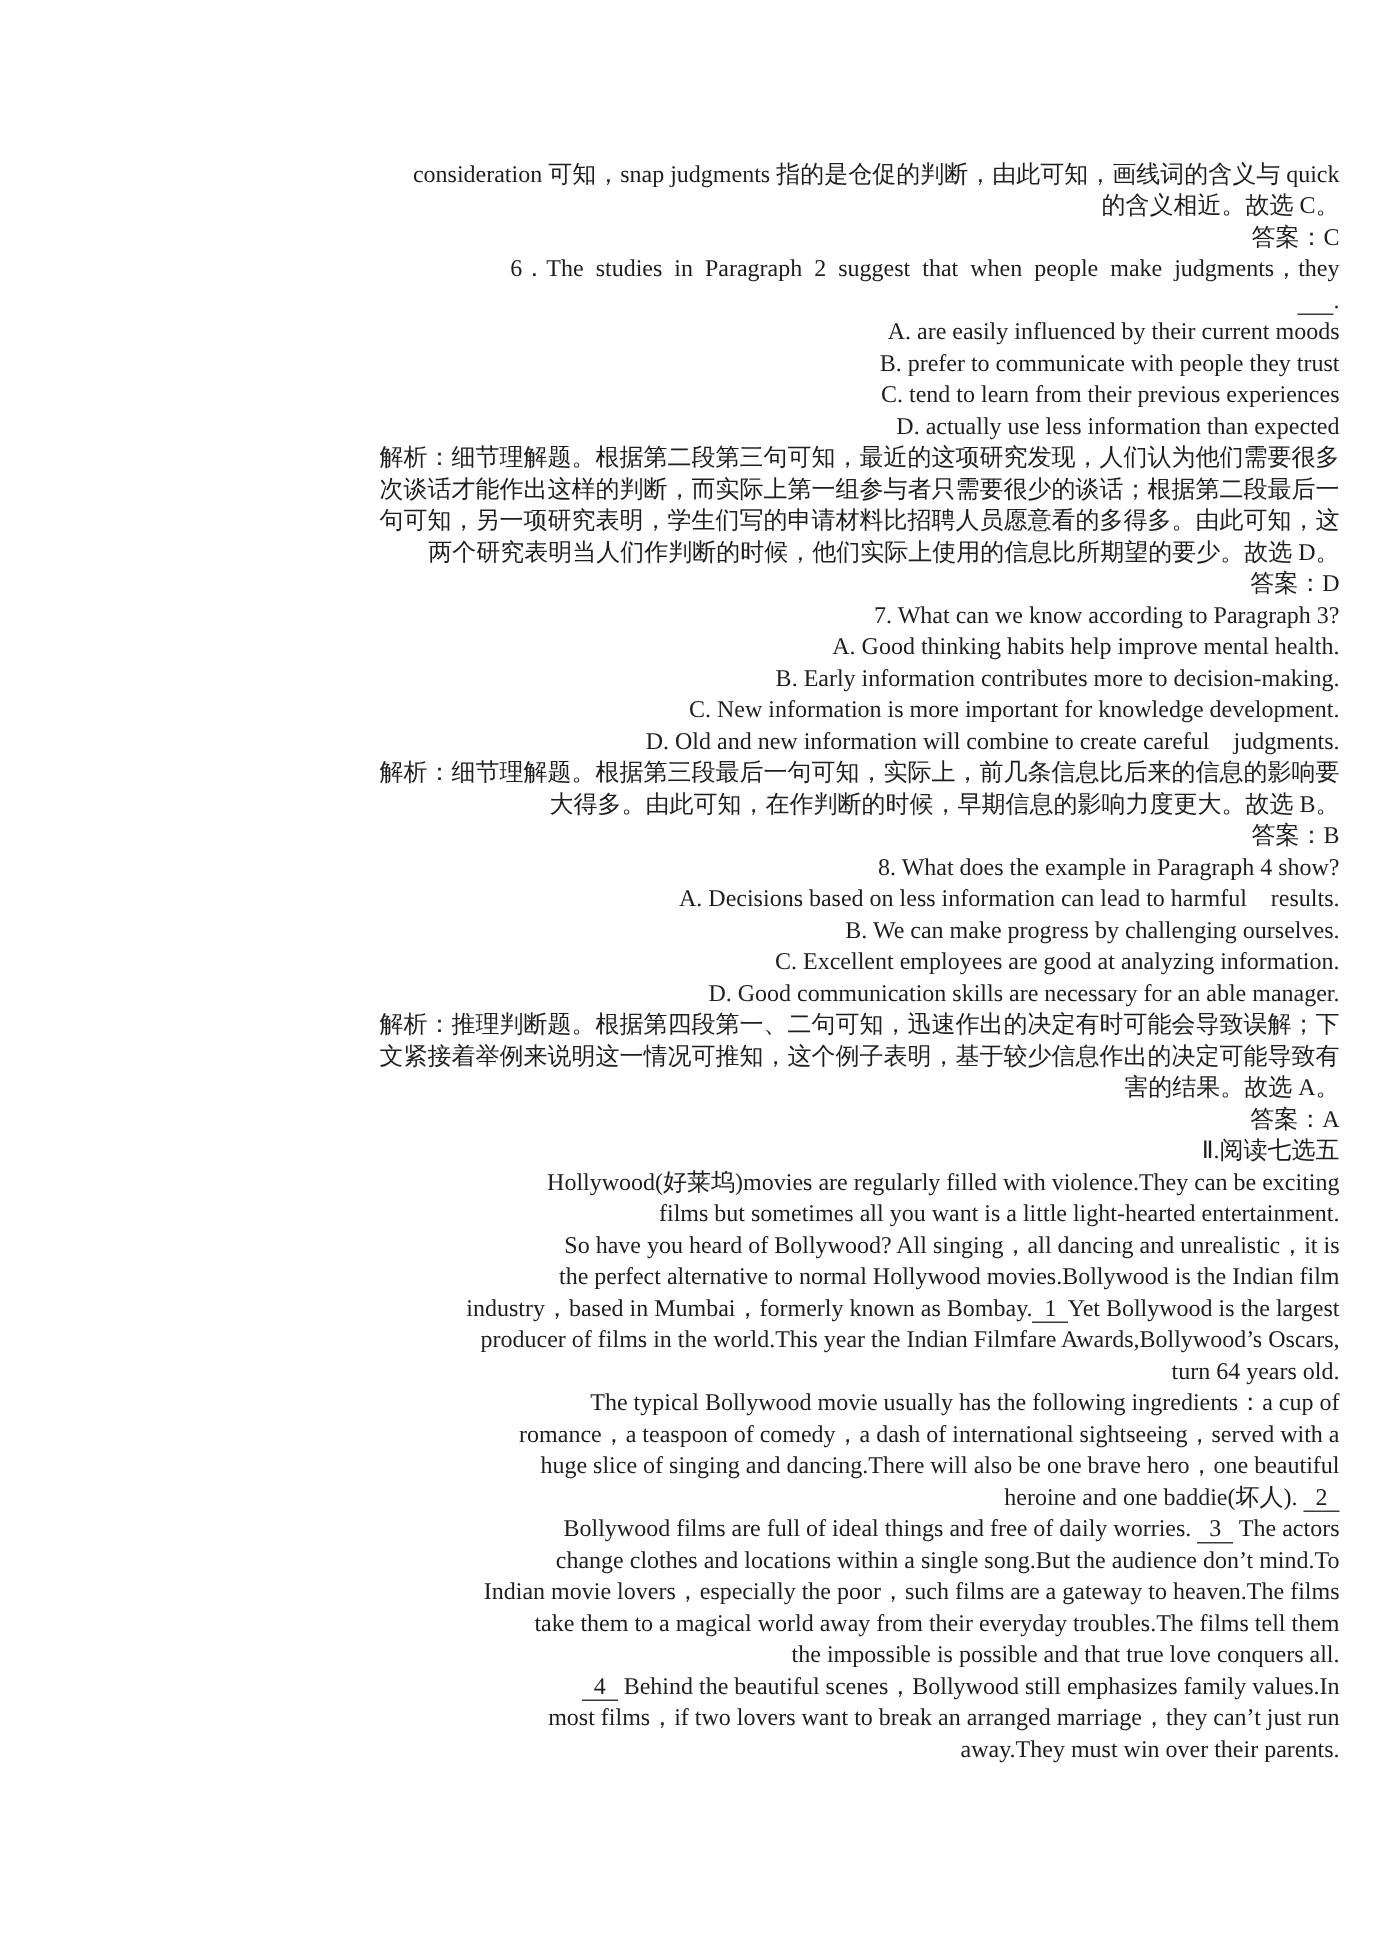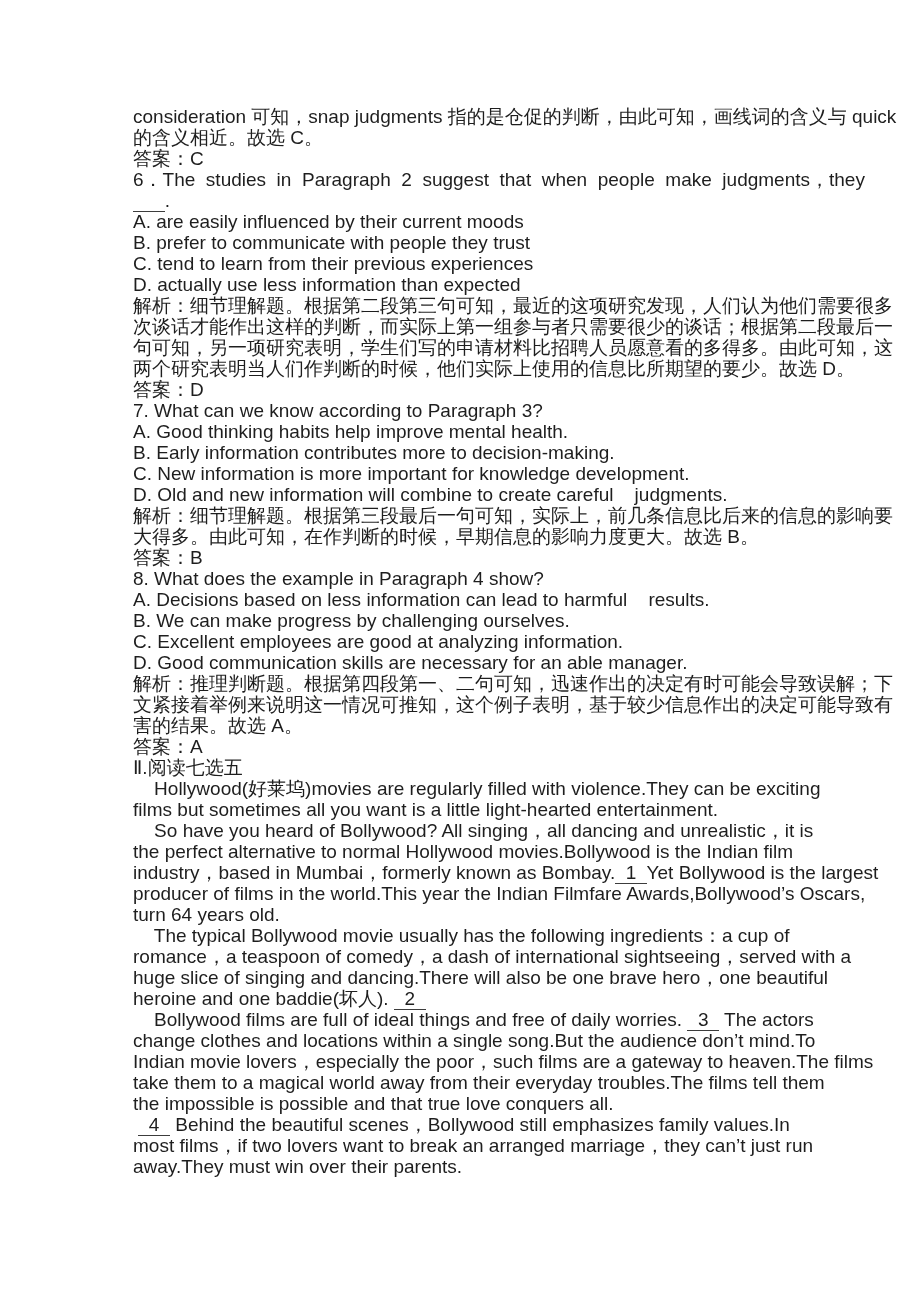--- a/index.html
+++ b/index.html
@@ -17,25 +17,26 @@
     position: relative;
     width: 920px;
     height: 1302px;
     background: var(--page-bg, #ffffff);
   }
   .doc {
     position: absolute;
     left: 133px;
     top: 106px;
     width: 760px;
-    font-family: Liberation Sans, sans-serif;
-    font-size: 19px;
+    font-family: Liberation Serif, serif;
+    font-size: 16px;
     line-height: 21px;
     color: var(--text-color, #1e1e1e);
     white-space: pre;
+    text-align: right;
   }
   .line {
     height: 21px;
     overflow: visible;
   }
   .blank {
     border-bottom: 1px solid var(--blank-color, #3c3c3c);
   }
 </style>
 </head>

